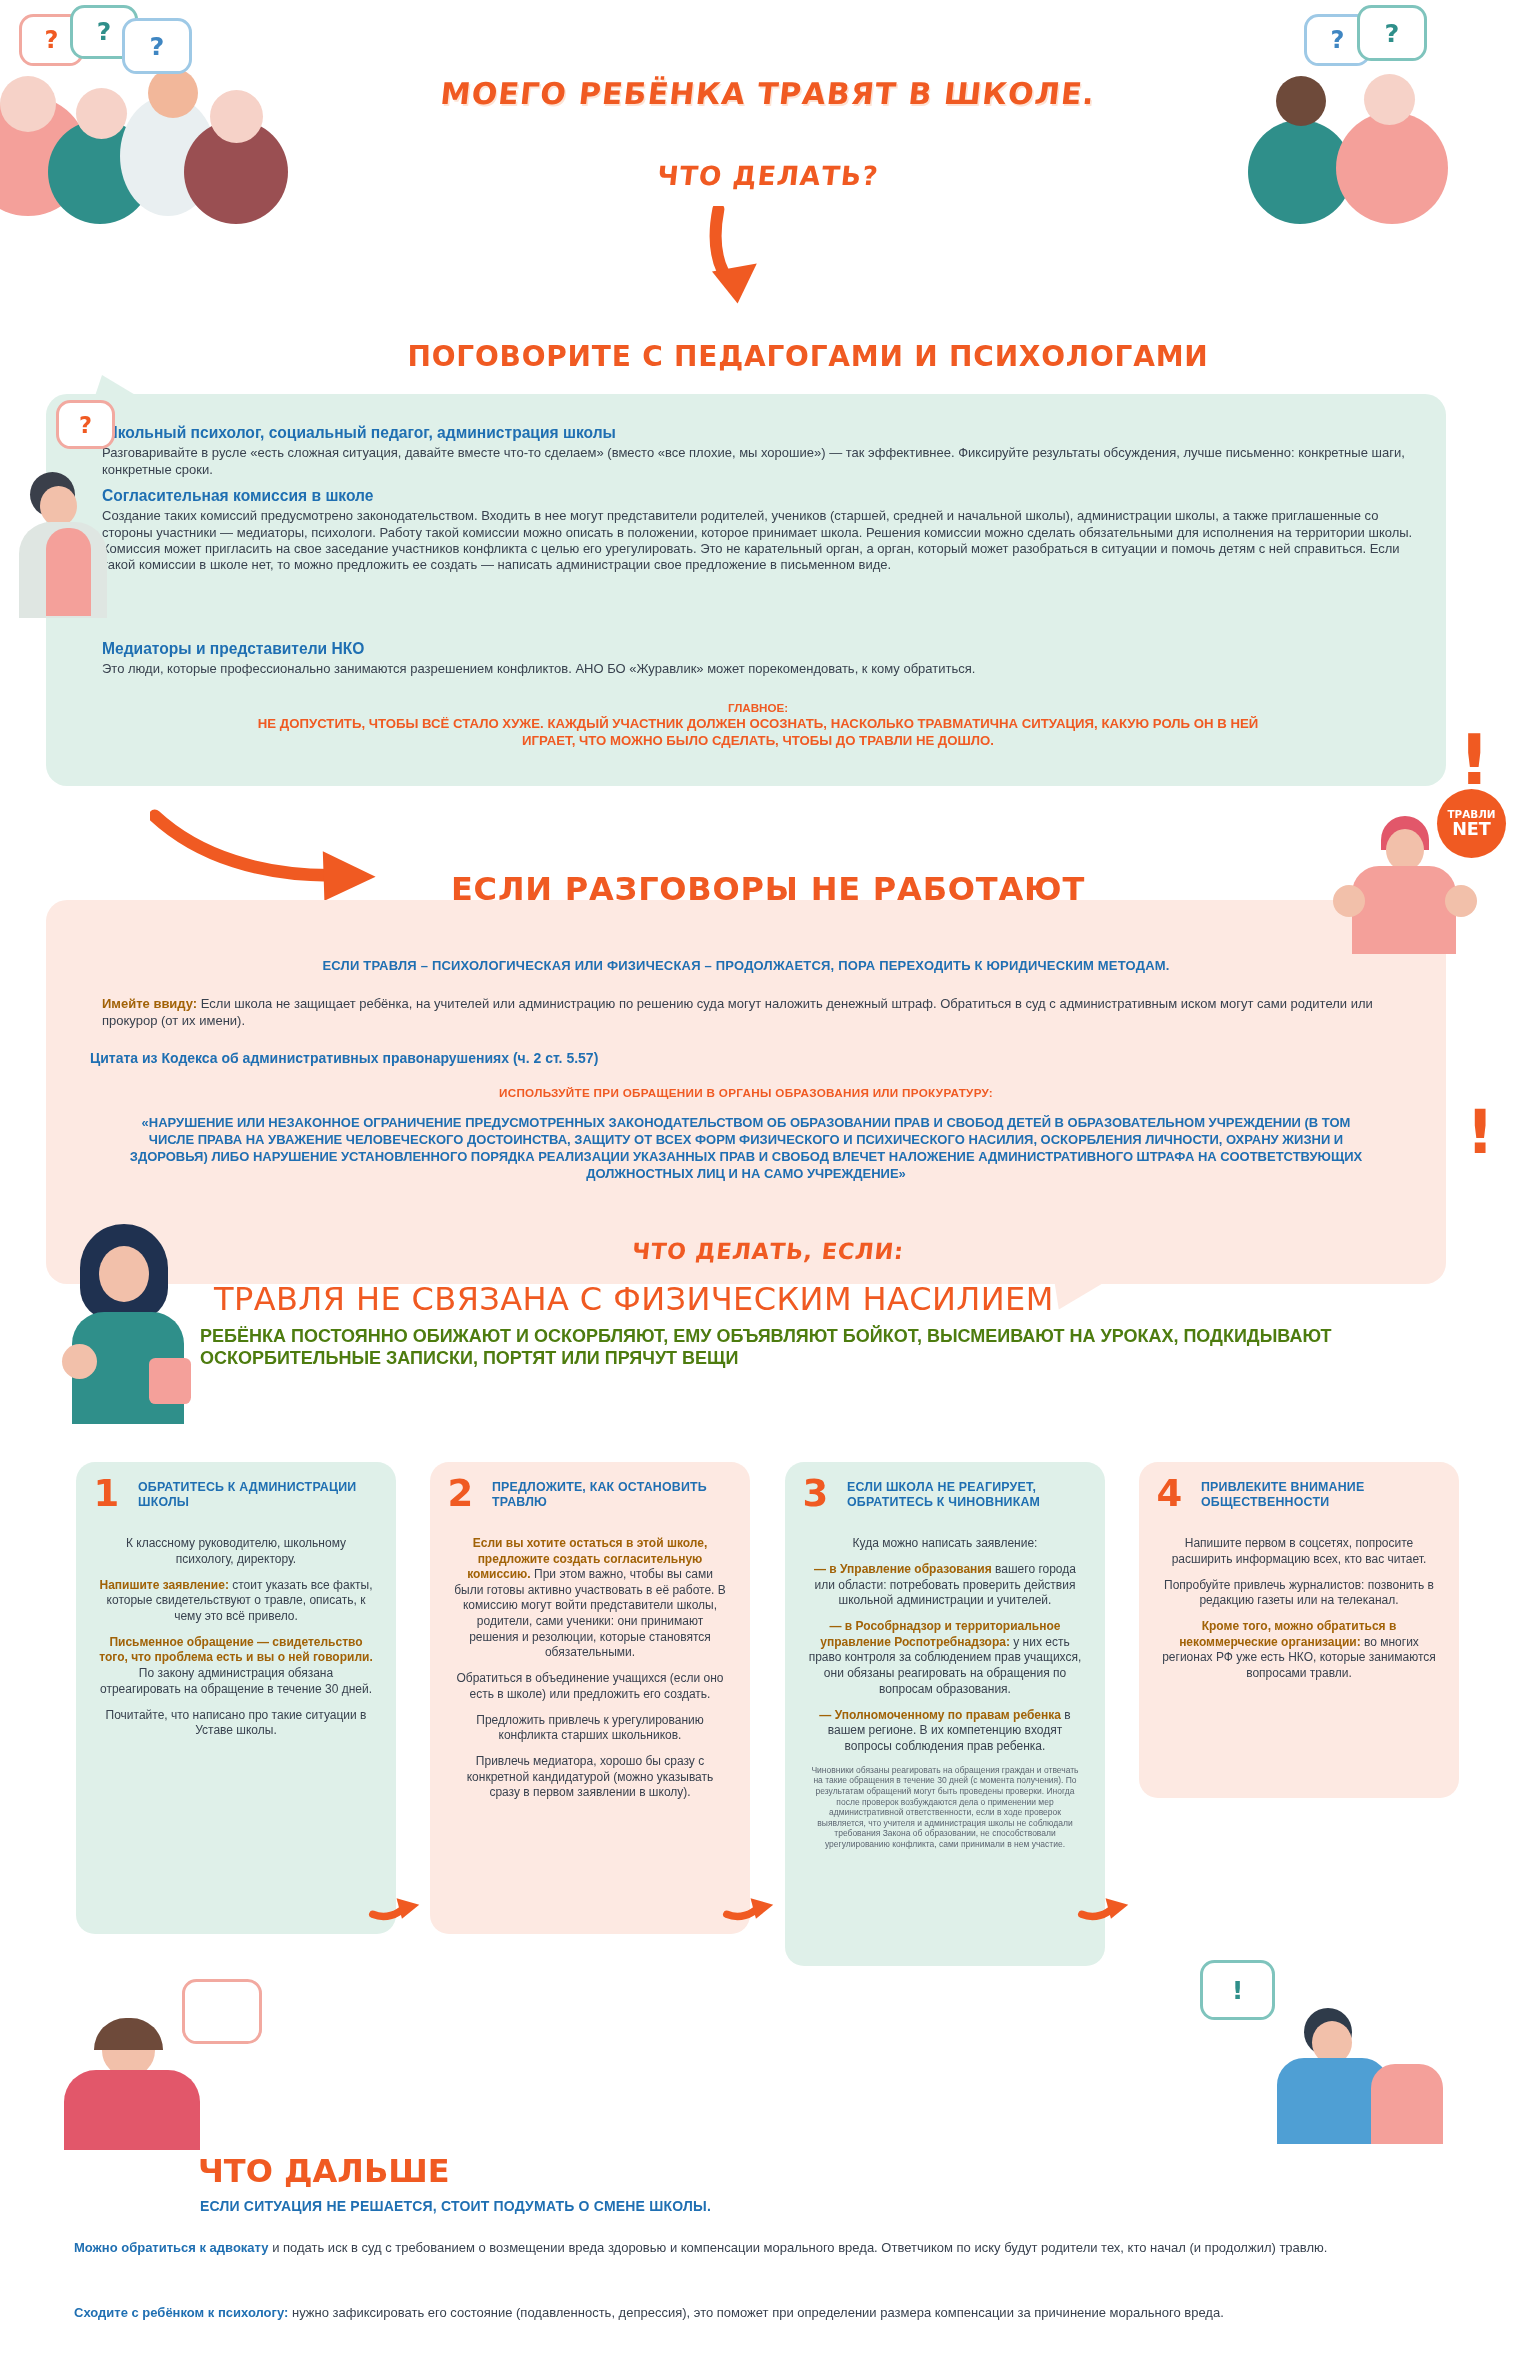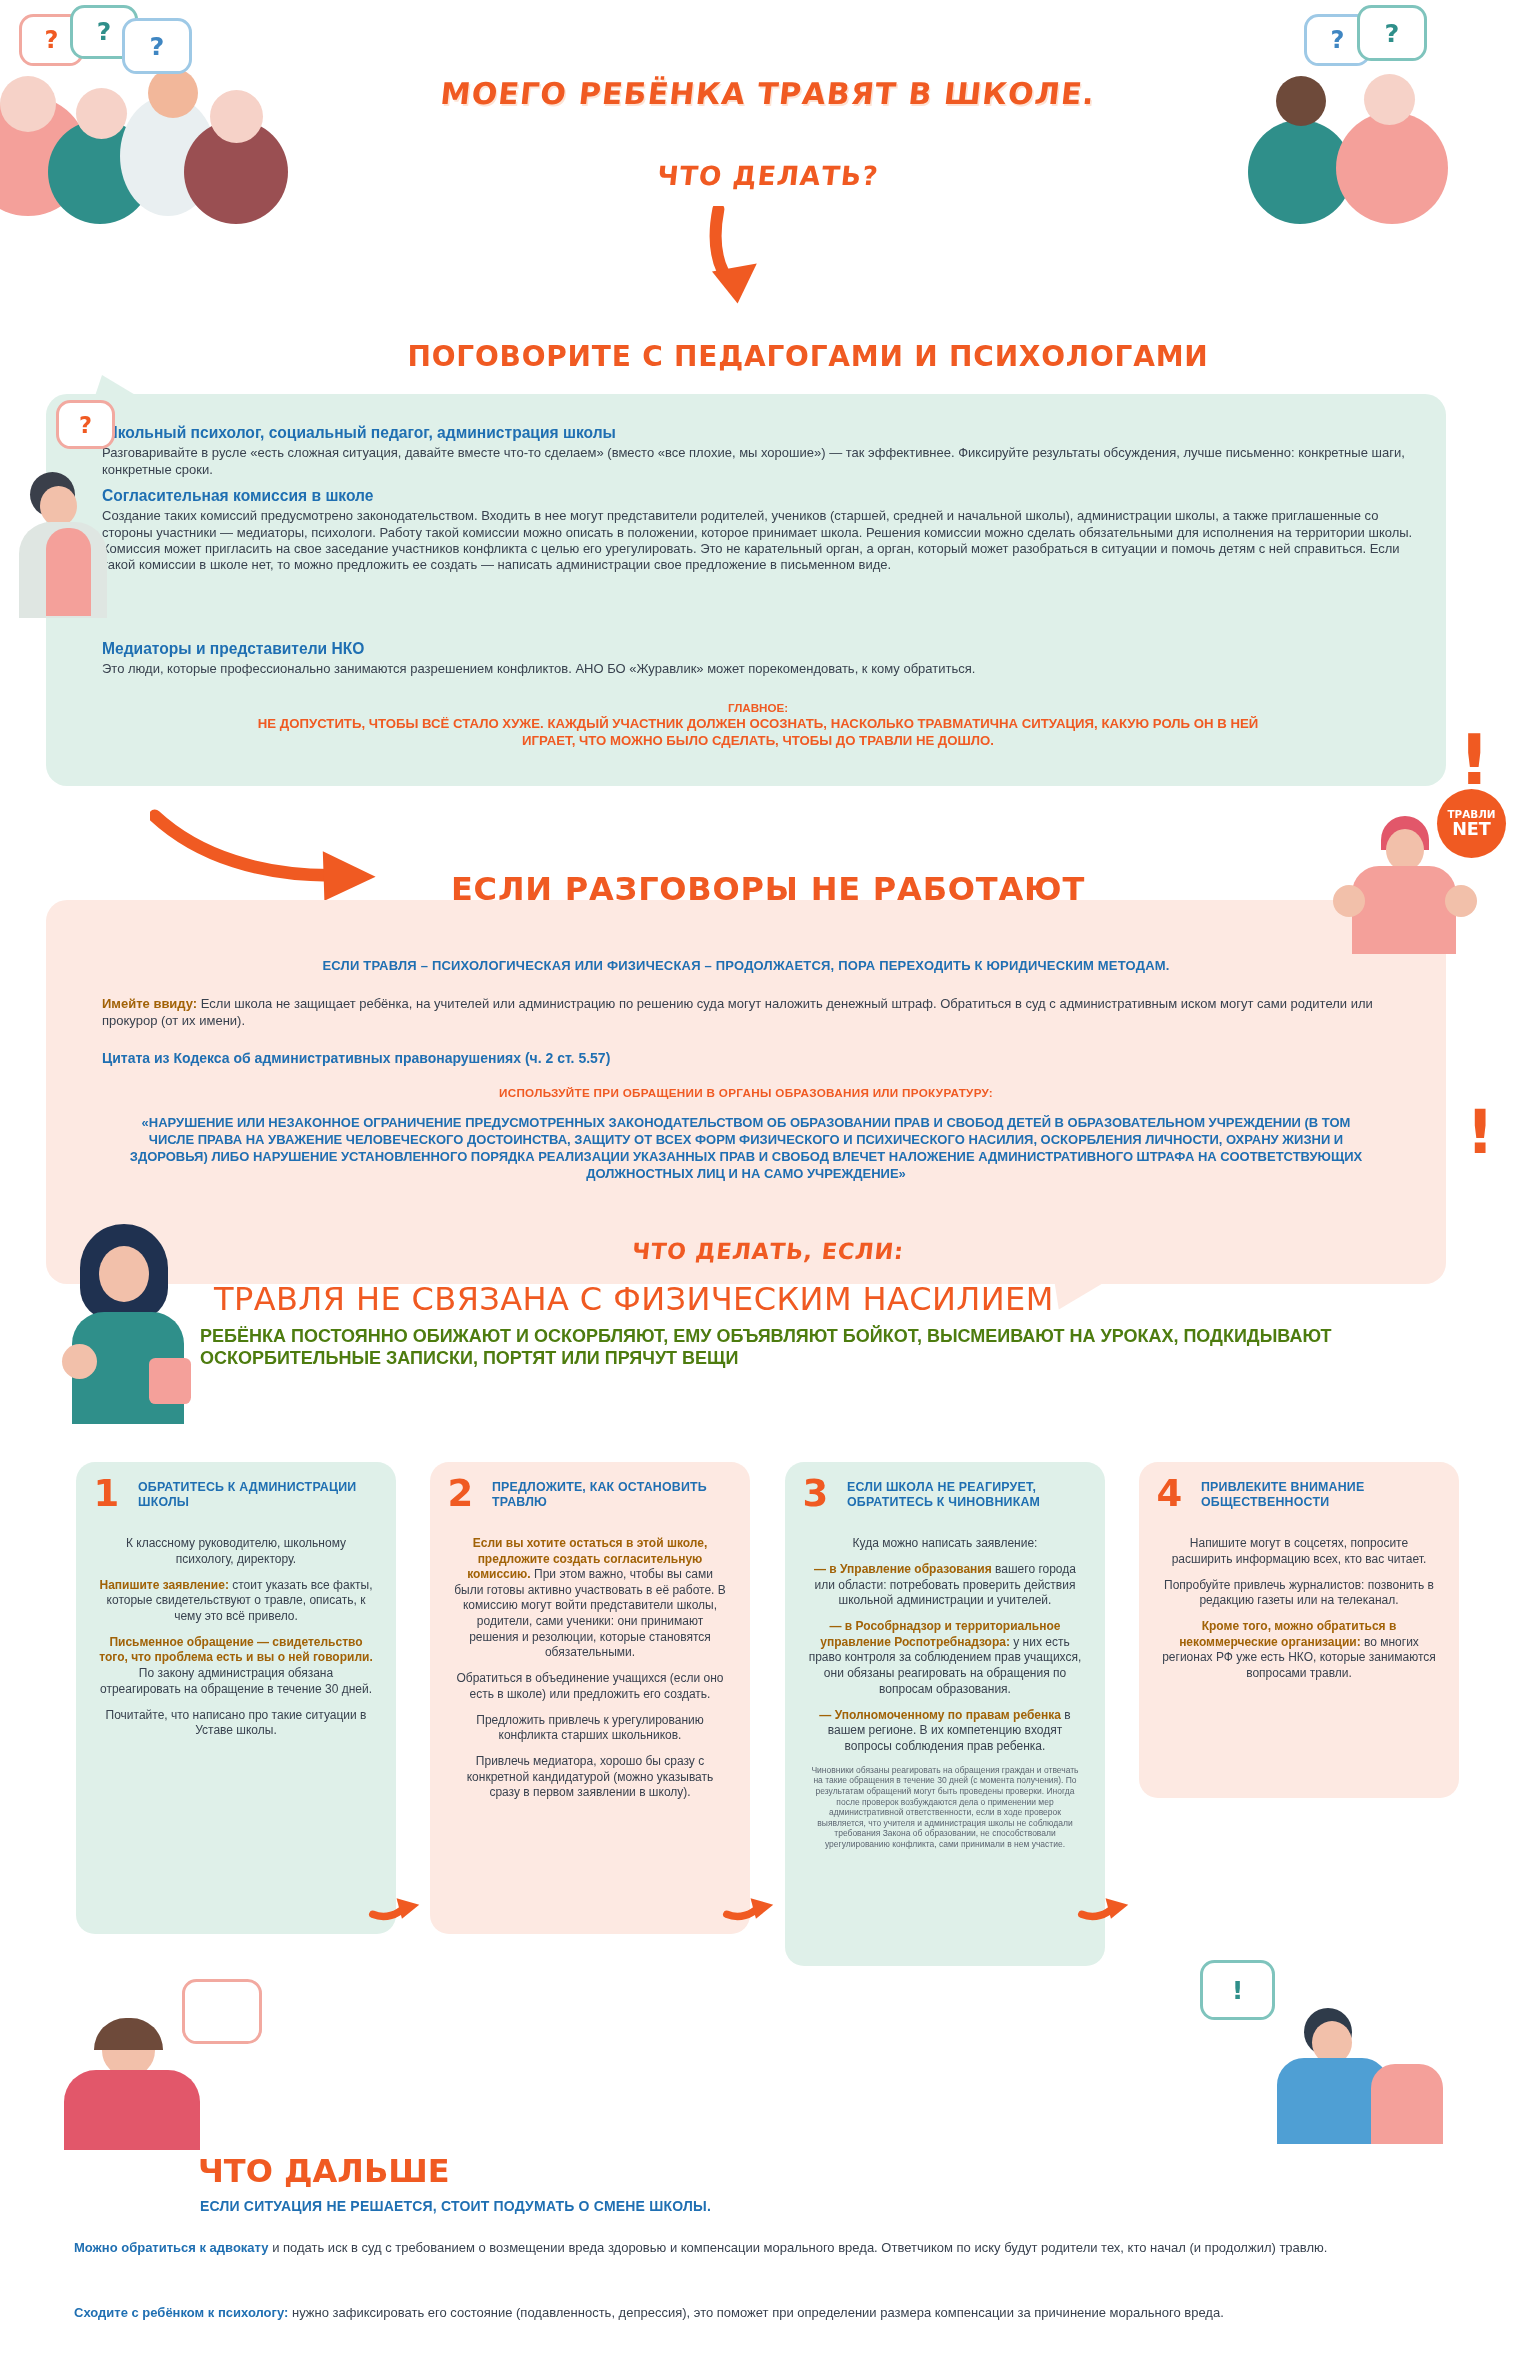--- a/index.html
+++ b/index.html
@@ -200,21 +200,21 @@
 
   <div class="section-h1" style="top:870px;font-size:32px;">ЕСЛИ РАЗГОВОРЫ НЕ РАБОТАЮТ</div>
 
   <div id="panel2">
     <div class="abs center" style="left:48px;top:58px;width:1304px;font-size:13px;font-weight:bold;color:#1f6fb2;letter-spacing:0.2px;">ЕСЛИ ТРАВЛЯ – ПСИХОЛОГИЧЕСКАЯ ИЛИ ФИЗИЧЕСКАЯ – ПРОДОЛЖАЕТСЯ, ПОРА ПЕРЕХОДИТЬ К ЮРИДИЧЕСКИМ МЕТОДАМ.</div>
 
     <div class="abs" style="left:56px;top:96px;width:1312px;font-size:13px;line-height:1.3;color:#39424f;">
       <span class="b blue">Имейте ввиду:</span><span> Если школа не защищает ребёнка, на учителей или администрацию по решению суда могут наложить денежный штраф. Обратиться в суд с административным иском могут сами родители или прокурор (от их имени).</span>
     </div>
 
-    <div class="abs" style="left:56px;top:150px;width:1312px;font-size:14px;font-weight:bold;color:#1f6fb2;">Цитата из Кодекса об административных правонарушениях (ч. 2 ст. 5.57)</div>
+    <div class="abs" style="left:44px;top:150px;width:1312px;font-size:14px;font-weight:bold;color:#1f6fb2;">Цитата из Кодекса об административных правонарушениях (ч. 2 ст. 5.57)</div>
 
     <div class="abs center" style="left:48px;top:186px;width:1304px;font-size:11.7px;font-weight:bold;color:#f05a22;letter-spacing:0.3px;text-align:center;">ИСПОЛЬЗУЙТЕ ПРИ ОБРАЩЕНИИ В ОРГАНЫ ОБРАЗОВАНИЯ ИЛИ ПРОКУРАТУРУ:</div>
 
     <div class="abs quote" style="left:80px;top:214px;width:1240px;">«НАРУШЕНИЕ ИЛИ НЕЗАКОННОЕ ОГРАНИЧЕНИЕ ПРЕДУСМОТРЕННЫХ ЗАКОНОДАТЕЛЬСТВОМ ОБ ОБРАЗОВАНИИ ПРАВ И СВОБОД ДЕТЕЙ В ОБРАЗОВАТЕЛЬНОМ УЧРЕЖДЕНИИ (В ТОМ ЧИСЛЕ ПРАВА НА УВАЖЕНИЕ ЧЕЛОВЕЧЕСКОГО ДОСТОИНСТВА, ЗАЩИТУ ОТ ВСЕХ ФОРМ ФИЗИЧЕСКОГО И ПСИХИЧЕСКОГО НАСИЛИЯ, ОСКОРБЛЕНИЯ ЛИЧНОСТИ, ОХРАНУ ЖИЗНИ И ЗДОРОВЬЯ) ЛИБО НАРУШЕНИЕ УСТАНОВЛЕННОГО ПОРЯДКА РЕАЛИЗАЦИИ УКАЗАННЫХ ПРАВ И СВОБОД ВЛЕЧЕТ НАЛОЖЕНИЕ АДМИНИСТРАТИВНОГО ШТРАФА НА СООТВЕТСТВУЮЩИХ ДОЛЖНОСТНЫХ ЛИЦ И НА САМО УЧРЕЖДЕНИЕ»</div>
 
     <svg class="abs" style="left:1008px;bottom:-27px;" width="64" height="32" viewBox="0 0 80 40">
       <path d="M0 0 L 70 0 L 6 38 Z" fill="#fde9e2"></path>
     </svg>
   </div>
 
@@ -273,21 +273,21 @@
       <p><span class="b blue">— в Рособрнадзор и территориальное управление Роспотребнадзора:</span><span> у них есть право контроля за соблюдением прав учащихся, они обязаны реагировать на обращения по вопросам образования.</span></p>
       <p><span class="b blue">— Уполномоченному по правам ребенка</span><span> в вашем регионе. В их компетенцию входят вопросы соблюдения прав ребенка.</span></p>
       <p class="fine" style="margin-top:8px;">Чиновники обязаны реагировать на обращения граждан и отвечать на такие обращения в течение 30 дней (с момента получения). По результатам обращений могут быть проведены проверки. Иногда после проверок возбуждаются дела о применении мер административной ответственности, если в ходе проверок выявляется, что учителя и администрация школы не соблюдали требования Закона об образовании, не способствовали урегулированию конфликта, сами принимали в нем участие.</p>
     </div>
   </div>
 
   <div class="card pink-card" style="left:1139px;height:336px;">
     <div class="num">4</div>
     <div class="chead">ПРИВЛЕКИТЕ ВНИМАНИЕ ОБЩЕСТВЕННОСТИ</div>
     <div class="cbody">
-      <p><span>Напишите могут в соцсетях, попросите расширить информацию всех, кто вас читает.</span></p>
+      <p><span>Напишите первом в соцсетях, попросите расширить информацию всех, кто вас читает.</span></p>
       <p><span>Попробуйте привлечь журналистов: позвонить в редакцию газеты или на телеканал.</span></p>
       <p><span class="b blue">Кроме того, можно обратиться в некоммерческие организации:</span><span> во многих регионах РФ уже есть НКО, которые занимаются вопросами травли.</span></p>
     </div>
   </div>
 
   <svg class="arrow-right" style="left:368px;top:1896px;" width="72" height="40" viewBox="0 0 90 50">
     <path d="M2 34 C 26 44, 48 34, 62 20" stroke="#f05a22" stroke-width="14" fill="none" stroke-linecap="round"></path>
     <path d="M46 4 L 88 16 L 56 42 Z" fill="#f05a22"></path>
   </svg>
   <svg class="arrow-right" style="left:722px;top:1896px;" width="72" height="40" viewBox="0 0 90 50">

